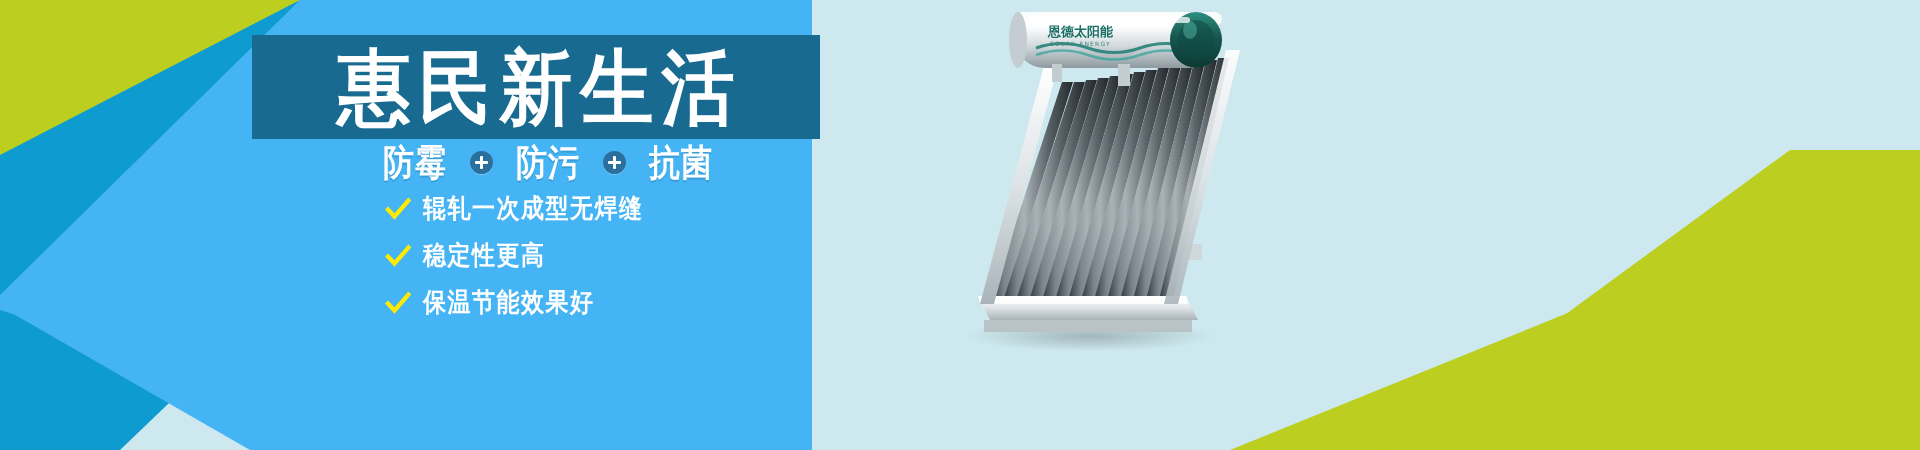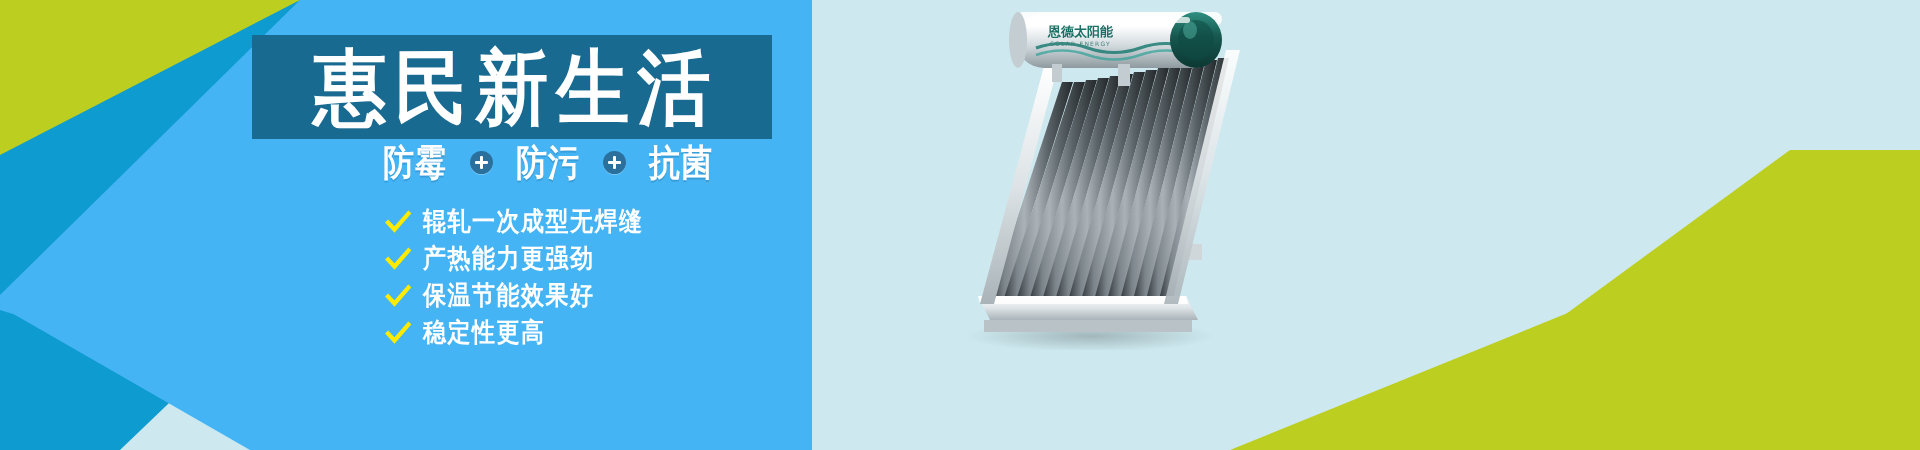--- a/index.html
+++ b/index.html
@@ -17,21 +17,21 @@
 
   
   .bg-layer{position:absolute;top:0;left:0;width:100%;height:100%;}
   .bg-layer svg{display:block;width:1920px;height:450px;}
 
   
   .title-bar{
     position:absolute;
     left:252px;
     top:35px;
-    width:520px;
+    width:568px;
     height:104px;
     background:#186a91;
     display:flex;
     align-items:center;
     justify-content:center;
   }
   .title-text{
     color:#ffffff;
     font-size:73px;
     font-weight:bold;
@@ -73,24 +73,24 @@
   .plus-badge::before,.plus-badge::after{
     content:"";position:absolute;background:#ffffff;border-radius:1px;
   }
   .plus-badge::before{left:5px;top:10.5px;width:13px;height:3px;}
   .plus-badge::after{top:5px;left:10px;width:3px;height:13px;}
 
   
   .features{
     position:absolute;
     left:385px;
-    top:205px;
+    top:192px;
     display:flex;
     flex-direction:column;
-    gap:4px;
+    gap:14px;
   }
   .feature-row{
     display:flex;
     align-items:center;
     height:33px;
     white-space:nowrap;
   }
   .check-icon{
     width:26px;height:26px;
     flex:0 0 auto;
@@ -159,45 +159,37 @@
     <div class="feature-row">
       <span class="check-icon">
         <svg width="26" height="26" viewBox="0 0 26 26" xmlns="http://www.w3.org/2000/svg">
           <path d="M3 13.5 L9.5 20.5 L23.5 4.5" fill="none" stroke="#ffeb00" stroke-width="4.2" stroke-linecap="square" stroke-linejoin="miter"></path>
         </svg>
       </span>
       <span class="feature-text">辊轧一次成型无焊缝</span>
     </div>
 
 
+
     <div class="feature-row">
       <span class="check-icon">
         <svg width="26" height="26" viewBox="0 0 26 26" xmlns="http://www.w3.org/2000/svg">
           <path d="M3 13.5 L9.5 20.5 L23.5 4.5" fill="none" stroke="#ffeb00" stroke-width="4.2" stroke-linecap="square" stroke-linejoin="miter"></path>
         </svg>
       </span>
-      <span class="feature-text">产热能力更强劲</span>
+      <span class="feature-text">稳定性更高</span>
     </div>
 
     <div class="feature-row">
       <span class="check-icon">
         <svg width="26" height="26" viewBox="0 0 26 26" xmlns="http://www.w3.org/2000/svg">
           <path d="M3 13.5 L9.5 20.5 L23.5 4.5" fill="none" stroke="#ffeb00" stroke-width="4.2" stroke-linecap="square" stroke-linejoin="miter"></path>
         </svg>
       </span>
       <span class="feature-text">保温节能效果好</span>
-    </div>
-
-    <div class="feature-row">
-      <span class="check-icon">
-        <svg width="26" height="26" viewBox="0 0 26 26" xmlns="http://www.w3.org/2000/svg">
-          <path d="M3 13.5 L9.5 20.5 L23.5 4.5" fill="none" stroke="#ffeb00" stroke-width="4.2" stroke-linecap="square" stroke-linejoin="miter"></path>
-        </svg>
-      </span>
-      <span class="feature-text">稳定性更高</span>
     </div>
 
   </div>
 
   <div class="product">
     <svg width="330" height="346" viewBox="0 0 330 346" xmlns="http://www.w3.org/2000/svg">
       <defs>
         <linearGradient id="tankG" x1="0" y1="0" x2="0" y2="1">
           <stop offset="0%" stop-color="#e9eef0"></stop>
           <stop offset="25%" stop-color="#ffffff"></stop>

